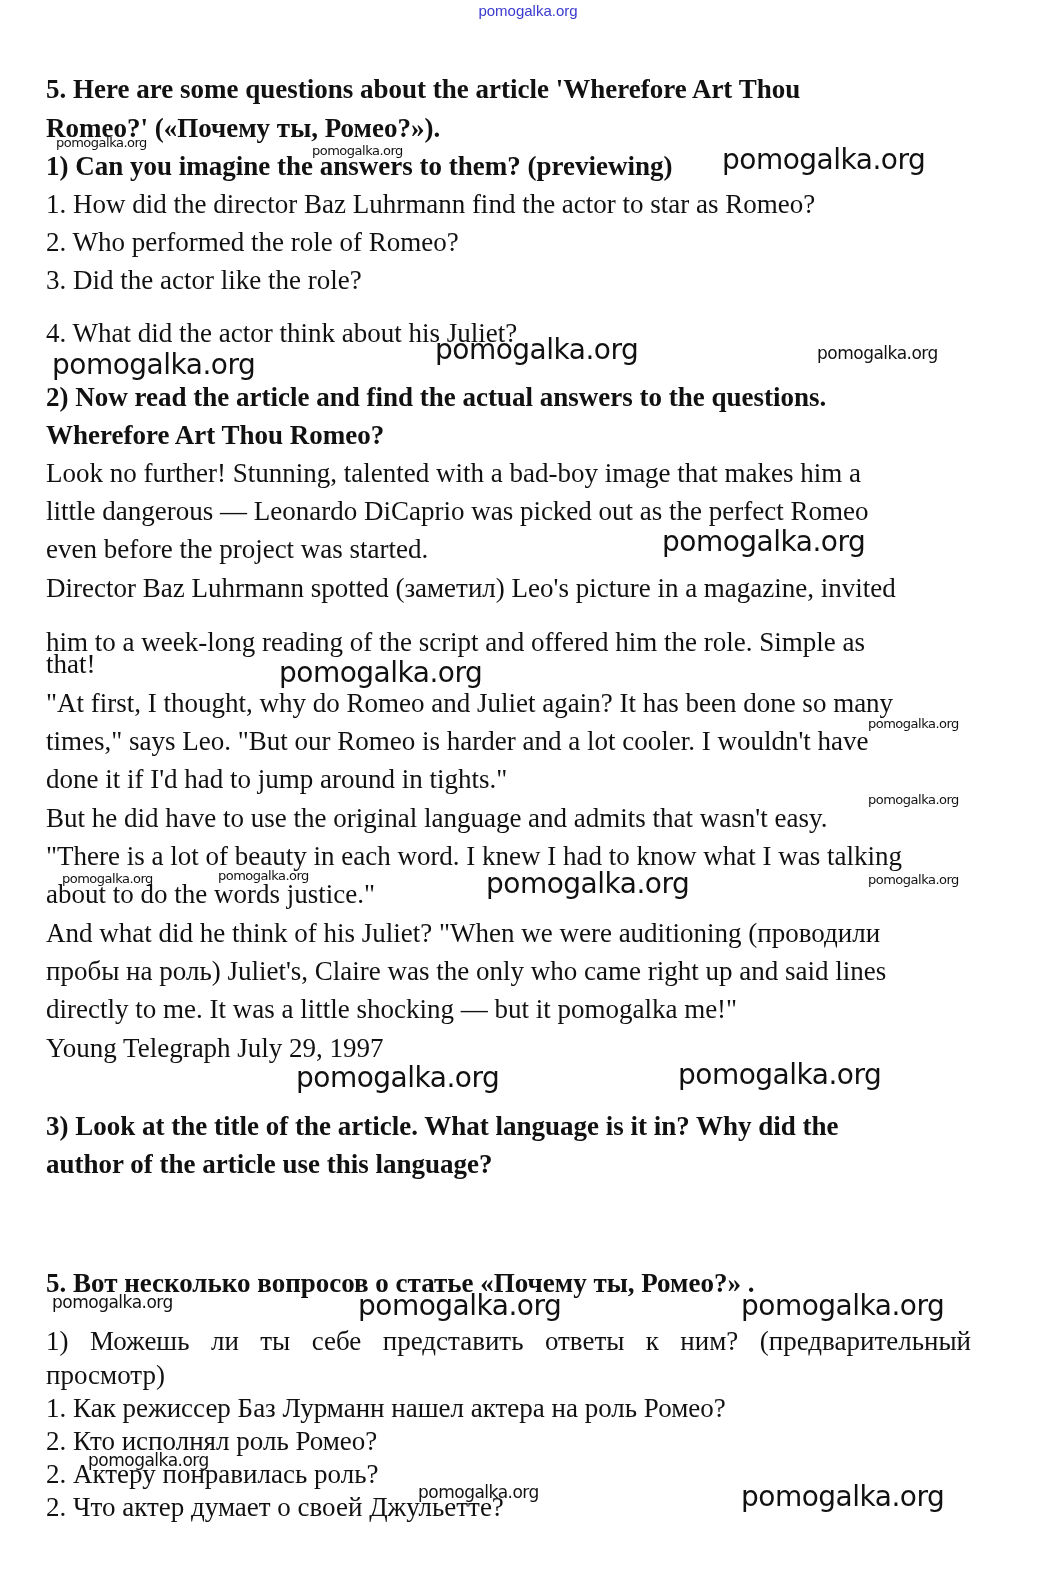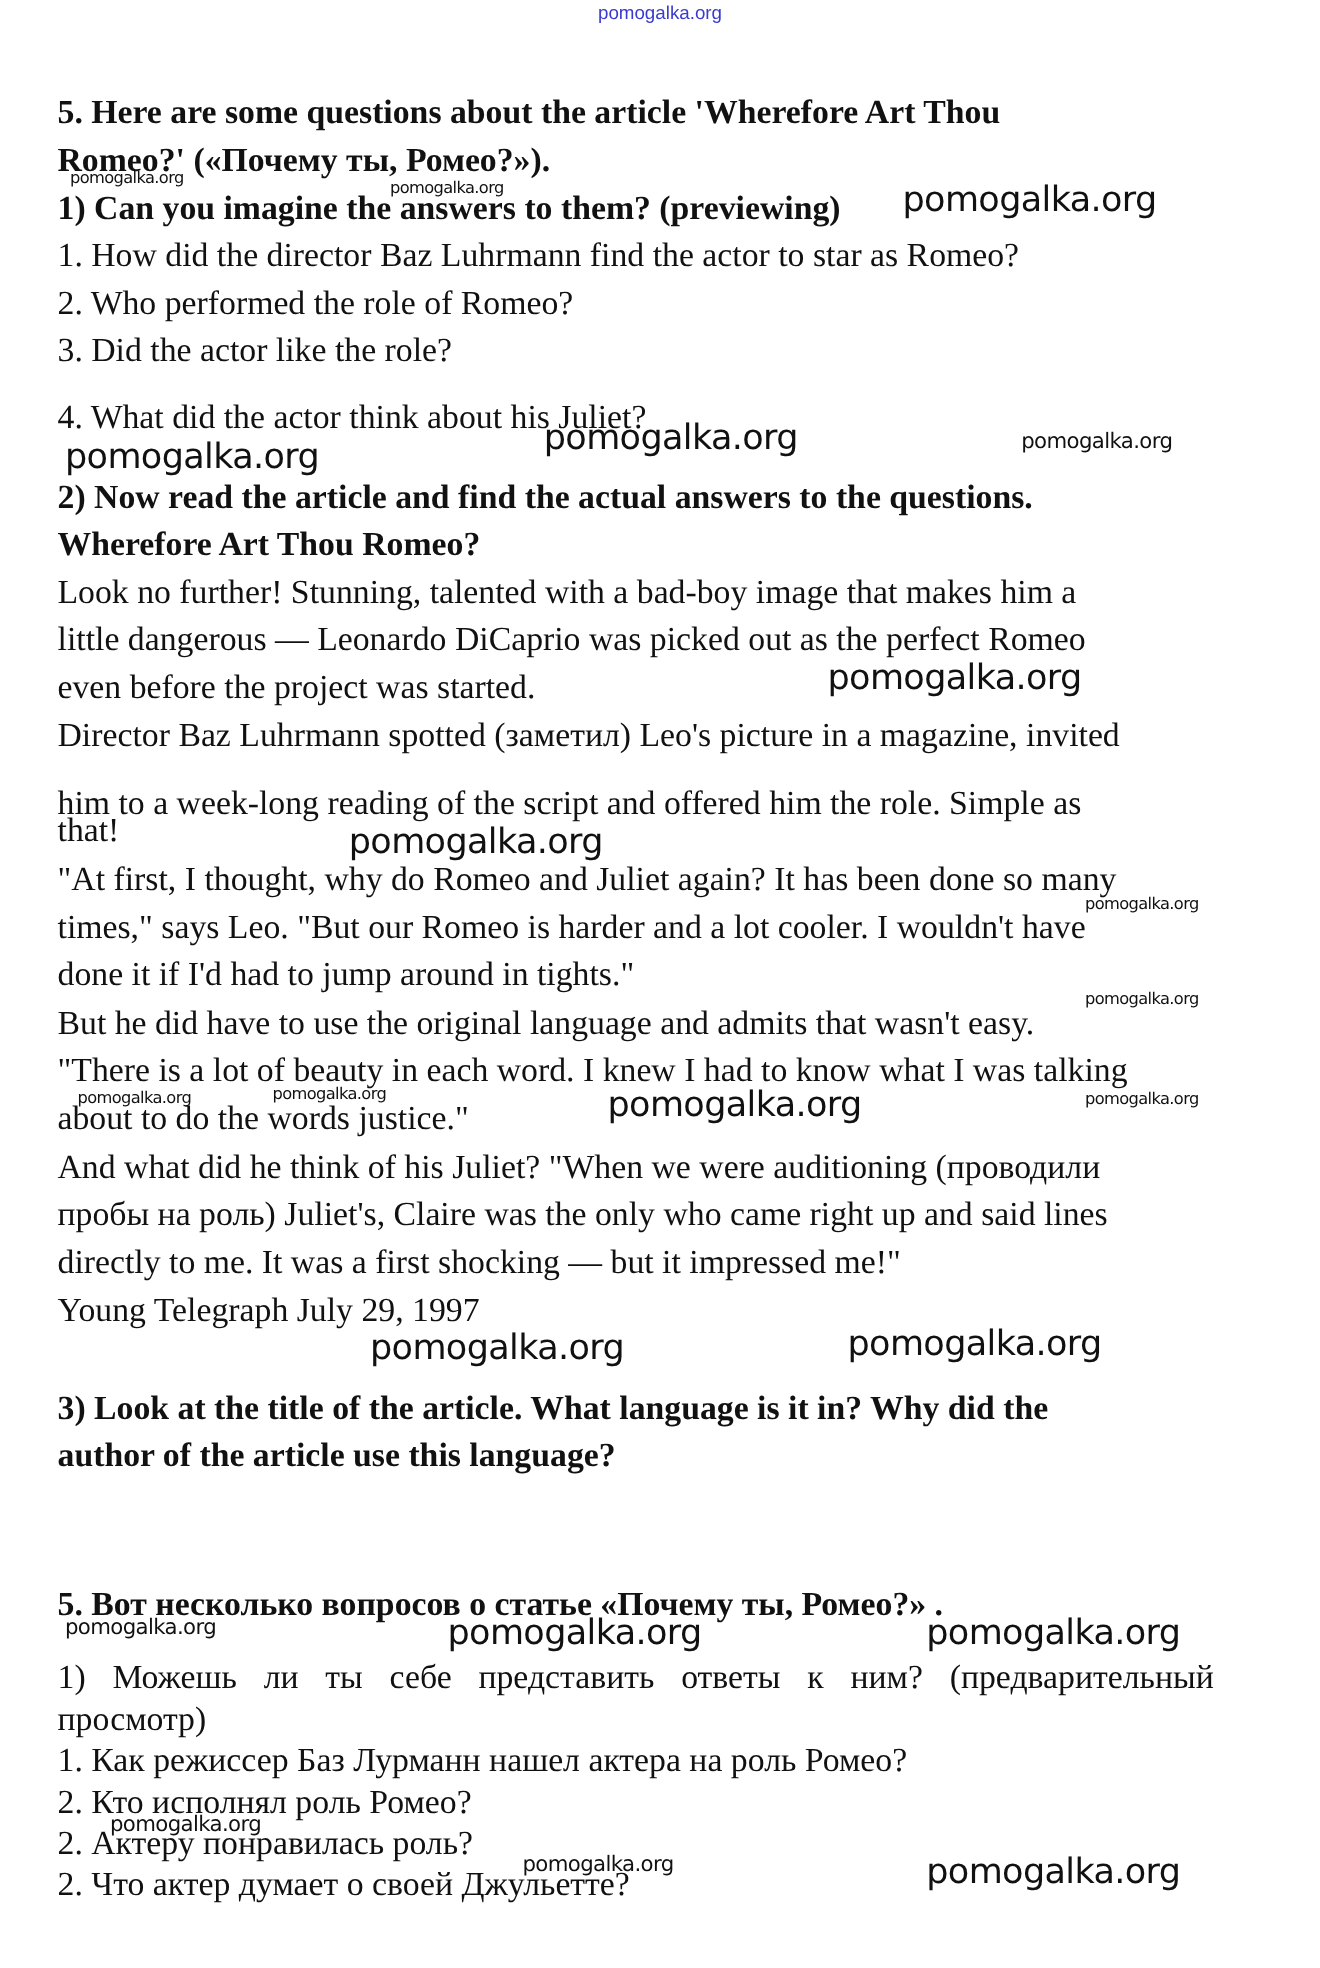--- a/index.html
+++ b/index.html
@@ -47,21 +47,21 @@
 <div class="line" style="top:609px;margin-top:16px;">him to a week-long reading of the script and offered him the role. Simple as</div>
 <div class="line" style="top:647px;">that!</div>
 <div class="line" style="top:686px;">"At first, I thought, why do Romeo and Juliet again? It has been done so many</div>
 <div class="line" style="top:724px;">times," says Leo. "But our Romeo is harder and a lot cooler. I wouldn't have</div>
 <div class="line" style="top:762px;">done it if I'd had to jump around in tights."</div>
 <div class="line" style="top:801px;">But he did have to use the original language and admits that wasn't easy.</div>
 <div class="line" style="top:839px;">"There is a lot of beauty in each word. I knew I had to know what I was talking</div>
 <div class="line" style="top:877px;">about to do the words justice."</div>
 <div class="line" style="top:916px;">And what did he think of his Juliet? "When we were auditioning (проводили</div>
 <div class="line" style="top:954px;font-family:Liberation Serif, serif;">пробы на роль) Juliet's, Claire was the only who came right up and said lines</div>
-<div class="line" style="top:992px;">directly to me. It was a first shocking — but it impressed me!"</div>
+<div class="line" style="top:992px;">directly to me. It was a little shocking — but it pomogalka me!"</div>
 <div class="line" style="top:1031px;">Young Telegraph July 29, 1997</div>
 
 <div class="line bold" style="top:1109px;">3) Look at the title of the article. What language is it in? Why did the</div>
 <div class="line bold" style="top:1147px;">author of the article use this language?</div>
 
 <div class="line bold" style="top:1266px;">5. Вот несколько вопросов о статье «Почему ты, Ромео?» .</div>
 <div class="line justify" style="top:1324px;">1) Можешь ли ты себе представить ответы к ним? (предварительный</div>
 <div class="line" style="top:1358px;">просмотр)</div>
 <div class="line" style="top:1391px;">1. Как режиссер Баз Лурманн нашел актера на роль Ромео?</div>
 <div class="line" style="top:1424px;">2. Кто исполнял роль Ромео?</div>

